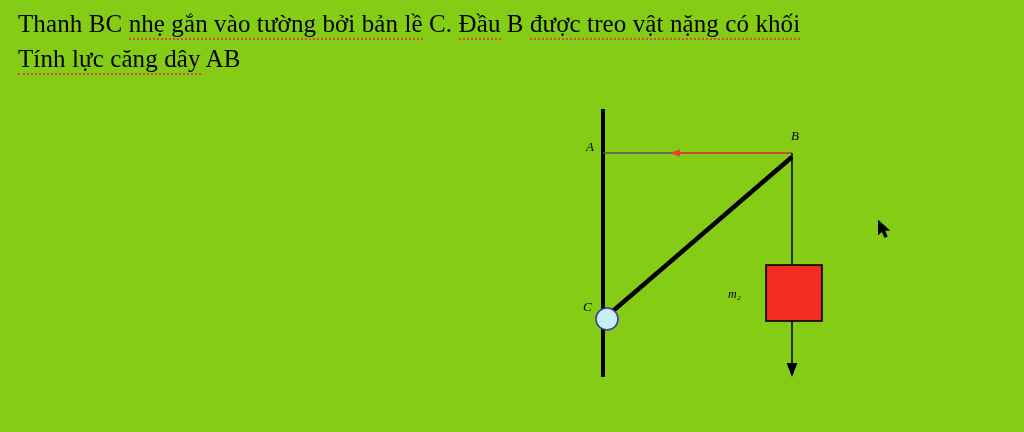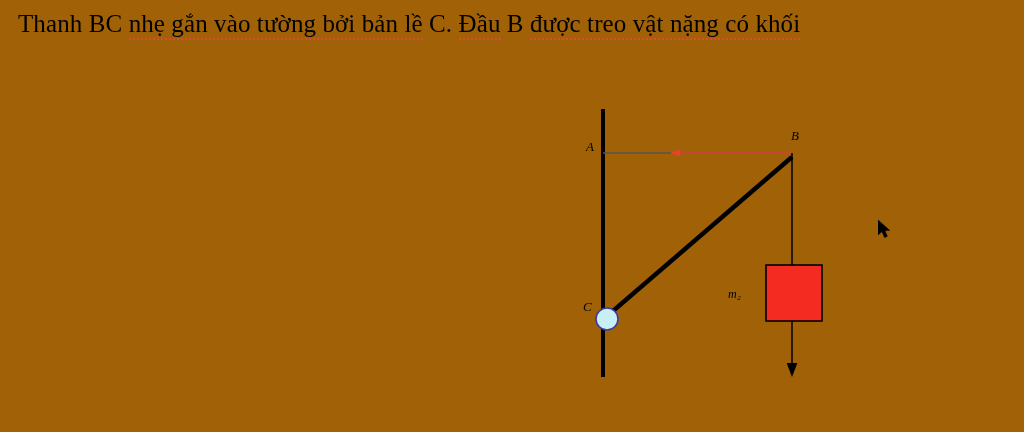--- a/index.html
+++ b/index.html
@@ -11,21 +11,21 @@
     width: 1024px;
     height: 432px;
     overflow: hidden;
     font-family: "Liberation Serif", serif;
     color: #111111;
   }
   #page {
     position: relative;
     width: 1024px;
     height: 432px;
-    background: #a16207;
+    background: #84cc16;
   }
   
   #statement {
     position: absolute;
     left: 18px;
     top: 6px;
     width: 990px;
     font-family: "Liberation Serif", serif;
     font-size: 25px;
     line-height: 35px;
@@ -77,20 +77,21 @@
 </style>
 </head>
 <body>
 
 <div id="page">
 
   <div id="statement">
     <div class="line"><span>Thanh BC </span><span class="u">nhẹ gắn vào tường bởi bản lề</span><span> C. </span><span class="u">Đầu</span><span> B </span><span class="u">được treo vật nặng có khối</span></div>
 
 
+    <div class="line"><span class="u">Tính lực căng dây</span><span> AB</span></div>
   </div>
 
   <div id="figure">
     <svg width="440" height="305" viewBox="0 0 440 305" xmlns="http://www.w3.org/2000/svg">
 
       <line x1="83" y1="4" x2="83" y2="272" stroke="#000000" stroke-width="4"></line>
 
       <line x1="83" y1="48" x2="272" y2="48" stroke="#555555" stroke-width="1.4"></line>
       <g>
         <line x1="272" y1="48" x2="156" y2="48" stroke="#e8422e" stroke-width="1.6"></line>

